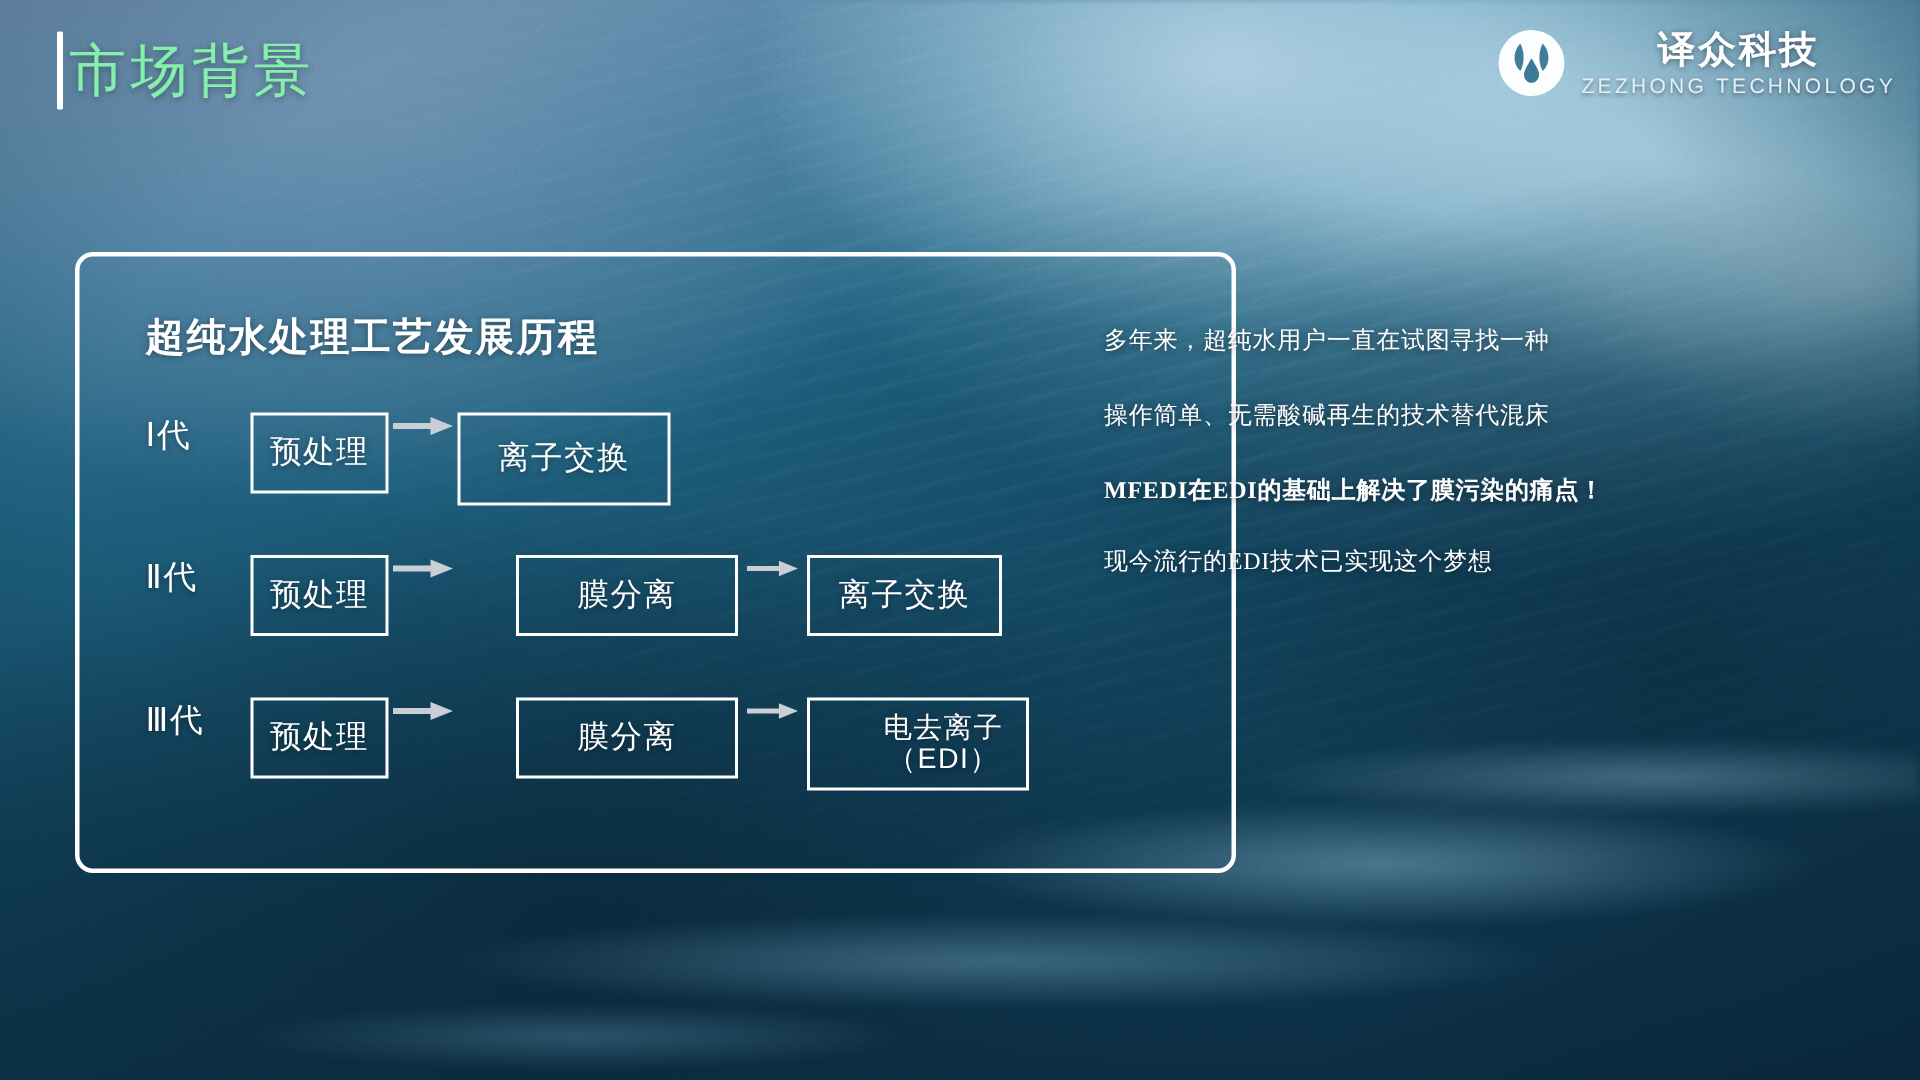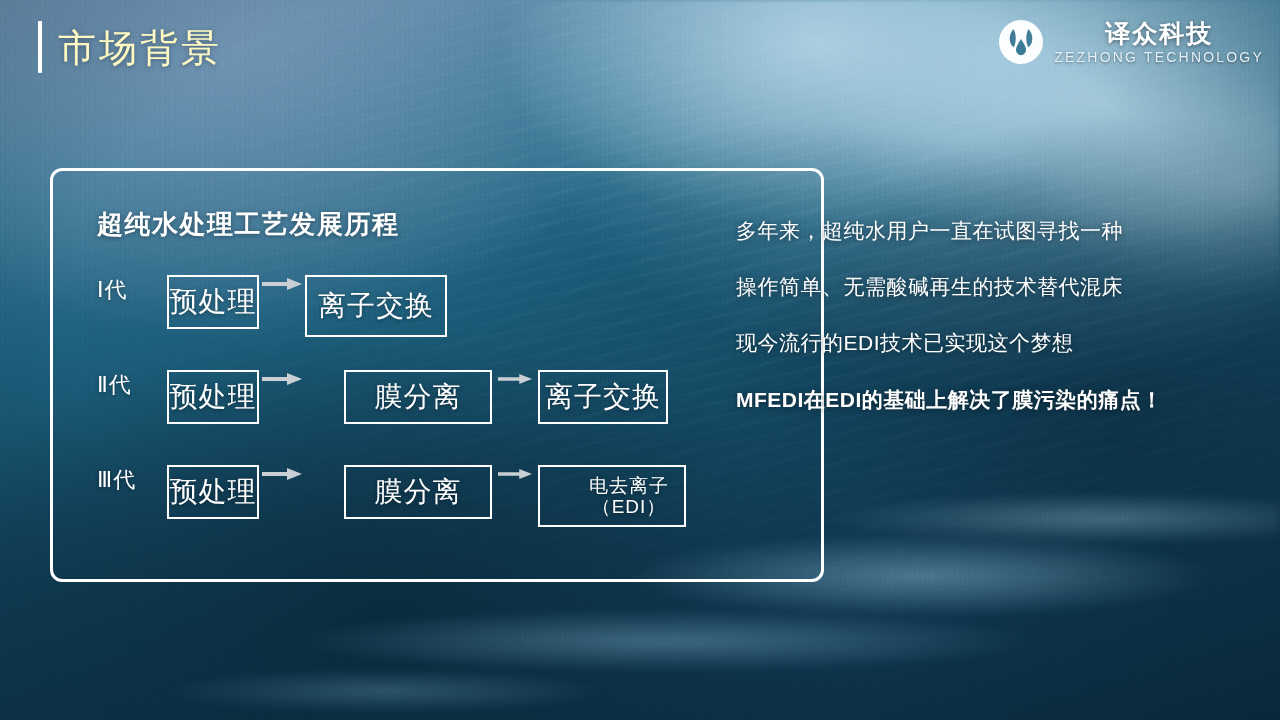--- a/index.html
+++ b/index.html
@@ -74,22 +74,22 @@
     background: radial-gradient(ellipse 1200px 760px at 50% 44%, rgba(0,0,0,0) 48%, rgba(4,24,38,0.45) 100%);
   }
 
   
   .header { position: absolute; left: 0; top: 0; width: 100%; height: 96px; }
   .title-bar {
     position: absolute; left: 38px; top: 21px;
     width: 4px; height: 52px; background: #ffffff; border-radius: 1px;
   }
   .title-text {
-    position: absolute; left: 58px; top: 22px;
-    font-size: 38px; color: #fef9c3; letter-spacing: 3px;
+    position: absolute; left: 46px; top: 22px;
+    font-size: 38px; color: #86efac; letter-spacing: 3px;
     font-weight: 400; line-height: 52px;
     text-shadow: 0 1px 5px rgba(0,0,0,.35);
   }
 
   
   .logo { position: absolute; right: 16px; top: 18px; display: flex; align-items: center; gap: 9px; }
   .logo-mark { width: 48px; height: 48px; flex: 0 0 auto; }
   .logo-words { display: flex; flex-direction: column; line-height: 1; align-items: center; }
   .logo-cn {
     font-size: 25px; color: #ffffff; font-weight: 700; letter-spacing: 2px;
@@ -123,41 +123,42 @@
   .gen-label {
     width: 70px; flex: 0 0 auto;
     font-size: 22px; color: #ffffff; letter-spacing: 1px;
     text-shadow: 0 1px 4px rgba(0,0,0,.4);
   }
   .node {
     border: 2px solid #ffffff;
     color: #ffffff;
     display: flex; align-items: center; justify-content: center;
     text-align: center;
-    font-size: 28px; letter-spacing: 1px; line-height: 1.12;
+    font-size: 21px; letter-spacing: 1px; line-height: 1.12;
     box-sizing: border-box;
     text-shadow: 0 1px 4px rgba(0,0,0,.4);
     flex: 0 0 auto;
     white-space: pre-line;
   }
   .node-pre   { width: 92px;  height: 54px; }
   .node-wide  { width: 148px; height: 54px; margin-left: 39px; }
   .node-ion1  { width: 142px; height: 62px; }
   .node-ion2  { width: 130px; height: 54px; }
   .node-edi   { width: 148px; height: 62px; font-size: 19px; padding-left: 34px; }
 
   .arrow { flex: 0 0 auto; width: 46px; height: 18px; display: flex; align-items: center; justify-content: center; }
   .arrow svg { display: block; }
 
   
   .right-text { position: absolute; left: 736px; top: 218px; width: 520px; }
   .rt-line {
-    font-size: 21px; color: #ffffff; letter-spacing: 0.5px;
+    font-size: 16px; color: #ffffff; letter-spacing: 0.5px;
     margin-bottom: 31px; line-height: 1.2;
     text-shadow: 0 1px 6px rgba(0,0,0,.5);
+    font-family: Liberation Serif, serif;
   }
   .rt-line.bold { font-weight: 700; margin-bottom: 27px; }
 </style>
 </head>
 <body>
 
 <div id="slide">
 
   <div class="bg-layer bg-base"></div>
   <div class="bg-layer bg-crest"></div>
@@ -235,17 +236,17 @@
         <div class="node node-edi">电去离子
 （EDI）</div>
       </div>
 
     </div>
   </div>
 
   <div class="right-text">
     <div class="rt-line">多年来，超纯水用户一直在试图寻找一种</div>
     <div class="rt-line">操作简单、无需酸碱再生的技术替代混床</div>
+    <div class="rt-line bold">MFEDI在EDI的基础上解决了膜污染的痛点！</div>
     <div class="rt-line">现今流行的EDI技术已实现这个梦想</div>
-    <div class="rt-line bold">MFEDI在EDI的基础上解决了膜污染的痛点！</div>
   </div>
 
 </div>
 
 </body></html>

